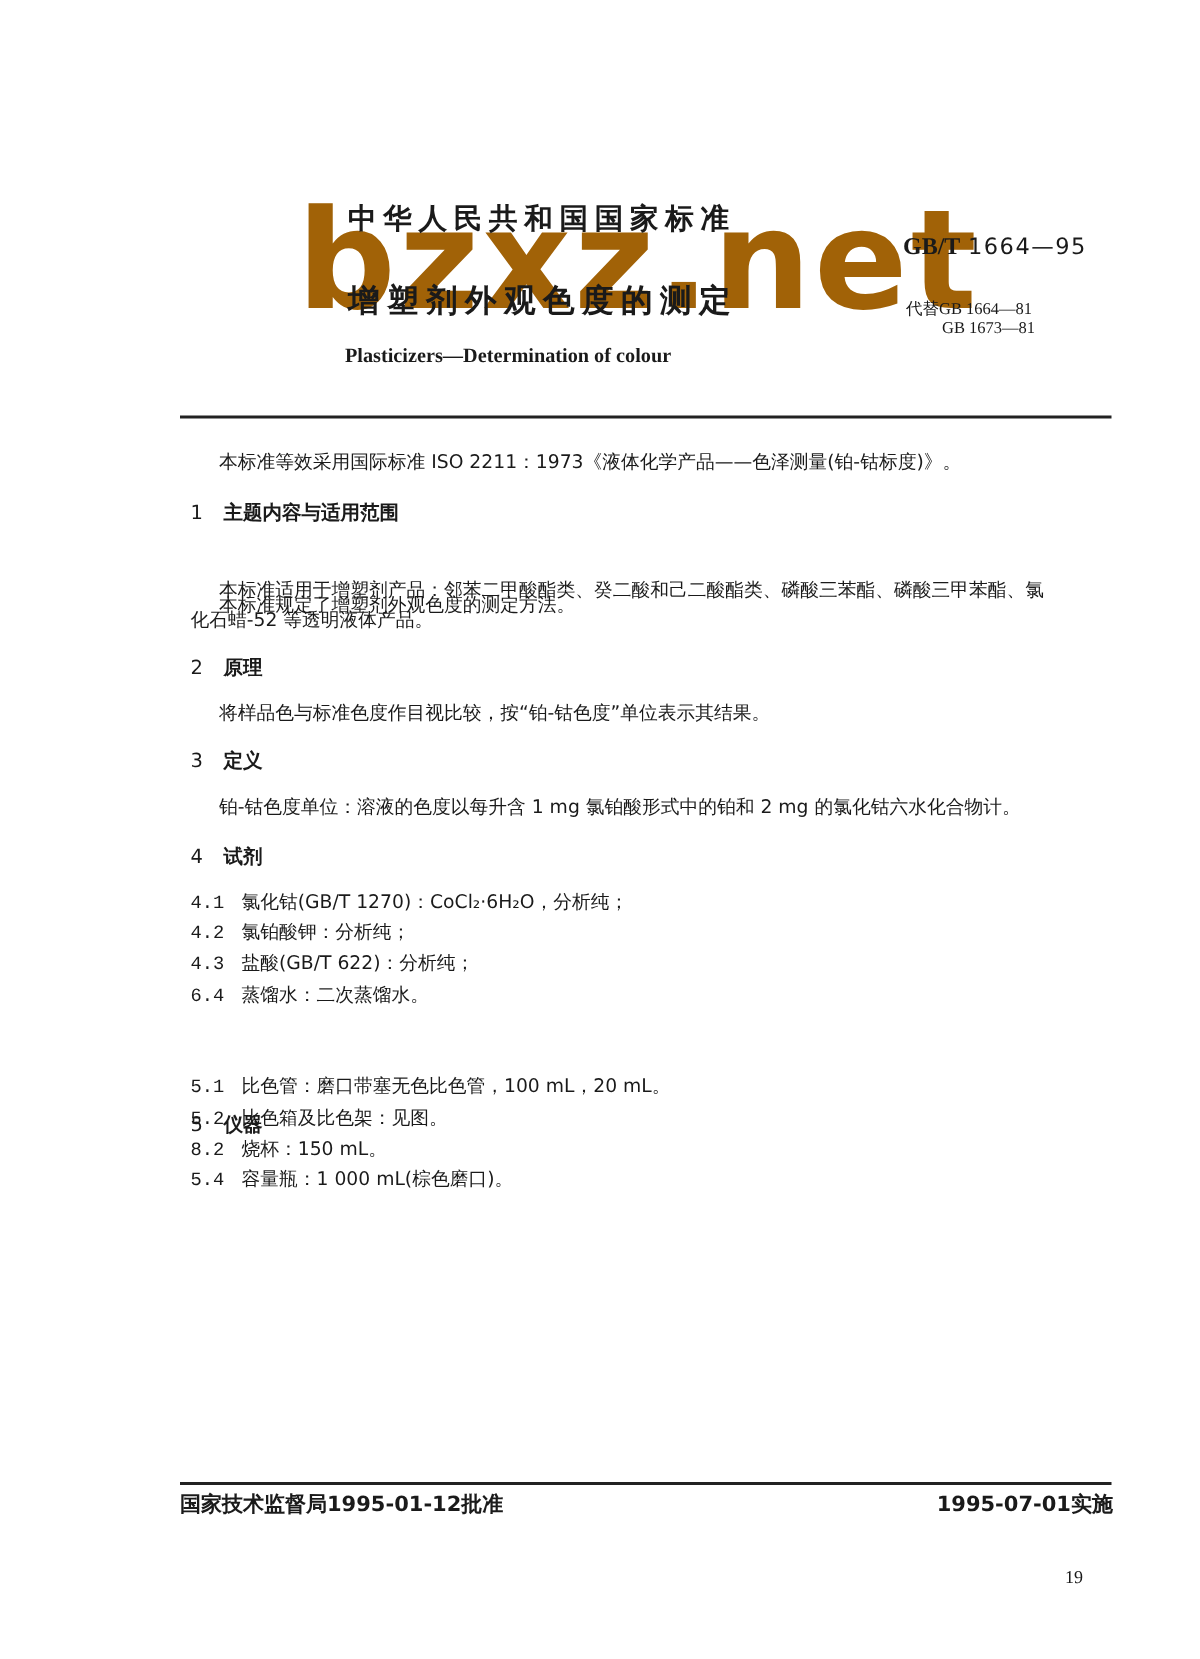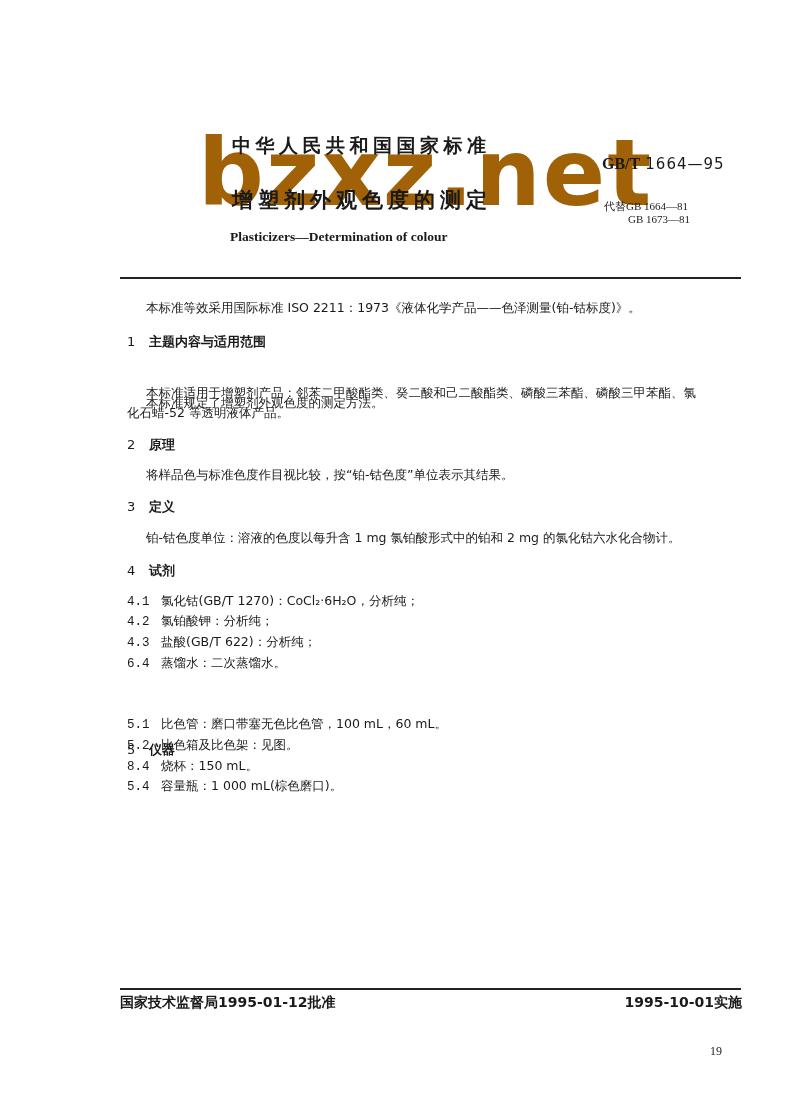--- a/index.html
+++ b/index.html
@@ -76,22 +76,22 @@
   <span class="n">4</span><span>试剂</span>
 </div>
 <div class="abs para item" style="left:127px; top:593px;"><span class="n">4.1</span><span>氯化钴(GB/T 1270)：CoCl₂·6H₂O，分析纯；</span></div>
 <div class="abs para item" style="left:127px; top:613px;"><span class="n">4.2</span><span>氯铂酸钾：分析纯；</span></div>
 <div class="abs para item" style="left:127px; top:634px;"><span class="n">4.3</span><span>盐酸(GB/T 622)：分析纯；</span></div>
 <div class="abs para item" style="left:127px; top:655px;"><span class="n">6.4</span><span>蒸馏水：二次蒸馏水。</span></div>
 
 <div class="abs h" style="left:127px; top:709px;margin-top:32px;">
   <span class="n">5</span><span>仪器</span>
 </div>
-<div class="abs para item" style="left:127px; top:716px;"><span class="n">5.1</span><span>比色管：磨口带塞无色比色管，100 mL，60 mL。</span></div>
+<div class="abs para item" style="left:127px; top:716px;"><span class="n">5.1</span><span>比色管：磨口带塞无色比色管，100 mL，20 mL。</span></div>
 <div class="abs para item" style="left:127px; top:737px;"><span class="n">5.2</span><span>比色箱及比色架：见图。</span></div>
-<div class="abs para item" style="left:127px; top:758px;"><span class="n">8.4</span><span>烧杯：150 mL。</span></div>
+<div class="abs para item" style="left:127px; top:758px;"><span class="n">8.2</span><span>烧杯：150 mL。</span></div>
 <div class="abs para item" style="left:127px; top:778px;"><span class="n">5.4</span><span>容量瓶：1 000 mL(棕色磨口)。</span></div>
 
 <div class="rule bottom"></div>
 
 <div class="abs footer-left">国家技术监督局1995-01-12批准</div>
-<div class="abs footer-right">1995-10-01实施</div>
+<div class="abs footer-right">1995-07-01实施</div>
 <div class="abs page-no">19</div>
 
 </body></html>

